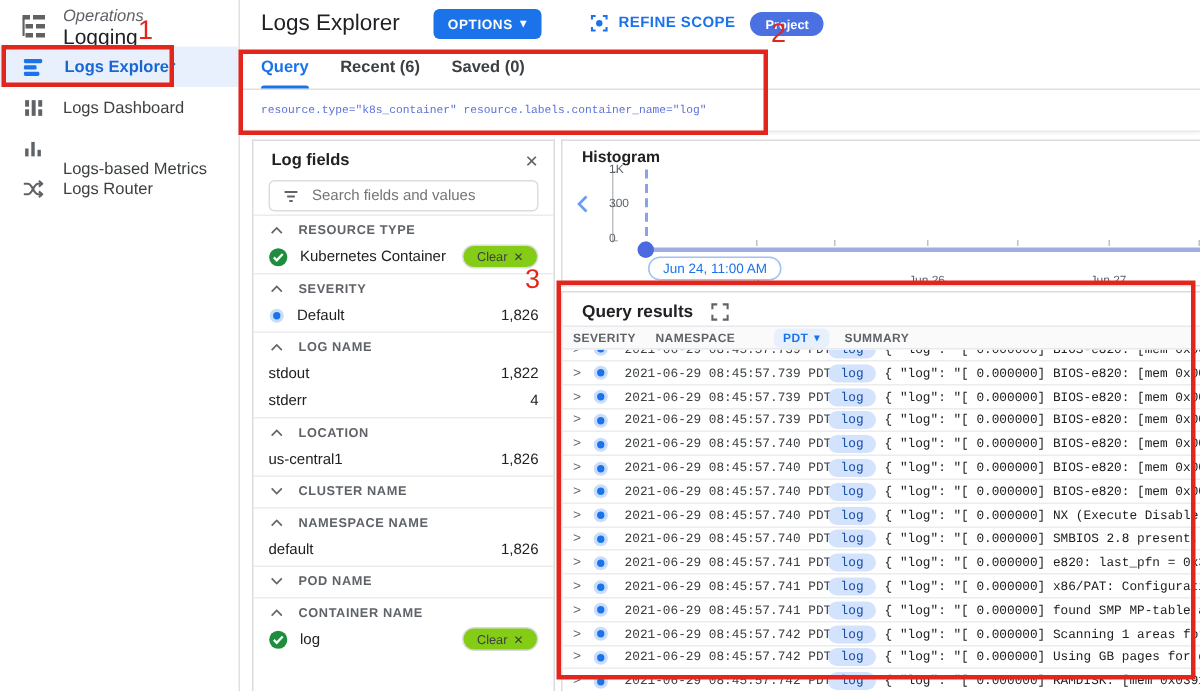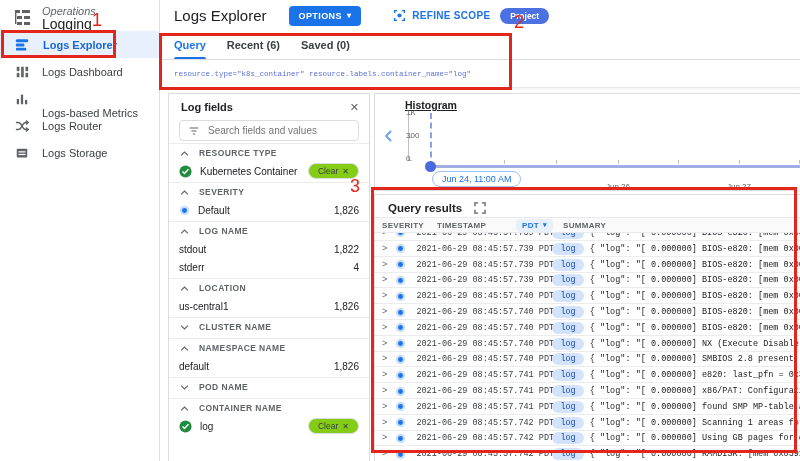--- a/index.html
+++ b/index.html
@@ -57,21 +57,21 @@
   .lf-sec-name { font-size:8.5px; font-weight:bold; color:#5f6368; letter-spacing:.4px; }
   .lf-item { display:flex; align-items:center; height:18px; padding:0 10px 0 10px; gap:8px; cursor:pointer; }
   .lf-label { font-size:10px; color:#202124; }
   .lf-count { margin-left:auto; font-size:10px; color:#202124; }
   .clear-btn { margin-left:auto; display:inline-flex; align-items:center; gap:4px; border:1px solid #dadce0; background:#84cc16;
     border-radius:10px; padding:2px 9px; font-size:8.5px; color:#3c4043; cursor:pointer; font-family:"Liberation Sans",sans-serif; }
   .clear-x { font-size:8px; color:#3c4043; }
 
   
   .panel-histogram { position:absolute; left:213px; top:93px; right:-2px; height:98px; border-right:none; overflow:hidden; }
-  .hist-title { position:absolute; left:30px; top:5px; font-size:10.5px; font-weight:bold; color:#202124;text-decoration:underline; }
+  .hist-title { position:absolute; left:13px; top:5px; font-size:10.5px; font-weight:bold; color:#202124; }
   .hist-prev { position:absolute; left:7px; top:35px; color:#669df6; cursor:pointer; }
   .y-axis-line { position:absolute; left:33px; top:20px; height:47px; width:1px; background:#bdc1c6; }
   .y-tick-mark { position:absolute; left:33px; width:4px; height:1px; background:#bdc1c6; }
   .y-tick-label { position:absolute; left:31px; font-size:8px; color:#5f6368; }
   .hist-dashed { position:absolute; left:55px; top:19px; height:54px; width:0; border-left:2px dashed #8aa2e8; }
   .hist-axis { position:absolute; left:55px; right:0; top:71px; height:2.5px; background:#9fade3; }
   .hist-dot { position:absolute; left:50px; top:67px; width:11px; height:11px; border-radius:50%; background:#4a6add; }
   .x-tick-mark { position:absolute; top:66px; width:1px; height:4px; background:#bdc1c6; }
   .x-tick-label { position:absolute; top:88px; font-size:8px; color:#5f6368; transform:translateX(-50%); white-space:nowrap; }
   .time-pill { position:absolute; left:57px; top:77px; height:16px; display:flex; align-items:center; padding:0 9px;
@@ -174,30 +174,20 @@
             <svg width="14" height="14" viewBox="0 0 16 16">
               <g stroke="#5f6368" stroke-width="1.6" fill="none">
                 <path d="M1 4h3c4 0 4 8 8 8h3"></path>
                 <path d="M1 12h3c4 0 4-8 8-8h3"></path>
                 <path d="M12.5 1.8L15 4l-2.5 2.2M12.5 9.8L15 12l-2.5 2.2"></path>
               </g>
             </svg>
           </span>
           <span class="nav-label" style="color: rgb(60, 64, 67);">Logs Router</span>
         </div>
-        <div class="nav-item" style="color: rgb(95, 99, 104);">
-          <span class="icon">
-            <svg width="14" height="14" viewBox="0 0 16 16">
-              <rect x="2" y="3" width="12" height="10" rx="1" fill="#5f6368"></rect>
-              <rect x="4" y="6" width="8" height="1.4" fill="#fff"></rect>
-              <rect x="4" y="9" width="8" height="1.4" fill="#fff"></rect>
-            </svg>
-          </span>
-          <span class="nav-label" style="color: rgb(60, 64, 67);">Logs Storage</span>
-        </div>
       </nav>
   </aside>
 
   <main class="main">
 
     <div class="topbar">
       <span class="page-title">Logs Explorer</span>
       <button class="options-btn">
         <span>OPTIONS</span>
         <span class="options-caret">▾</span>
@@ -377,21 +367,21 @@
       <div class="qr-titlebar">
         <span class="qr-title">Query results</span>
         <span class="icon">
           <svg width="12" height="12" viewBox="0 0 13 13">
             <path d="M1 4.5V1h3.5M8.5 1H12v3.5M12 8.5V12H8.5M4.5 12H1V8.5" stroke="#5f6368" stroke-width="1.5" fill="none"></path>
           </svg>
         </span>
       </div>
       <div class="qr-head">
         <span class="col-sev">SEVERITY</span>
-        <span class="col-ts">TIMESTAMP</span>
+        <span class="col-ts">NAMESPACE</span>
         <span class="tz-chip">
           <span>PDT</span>
           <span class="tz-caret">▾</span>
         </span>
         <span class="col-sum">SUMMARY</span>
       </div>
       <div class="qr-rows">
           <div class="qr-row clipped">
             <div class="qr-row-inner">
               <span class="qr-chevron">&gt;</span>

